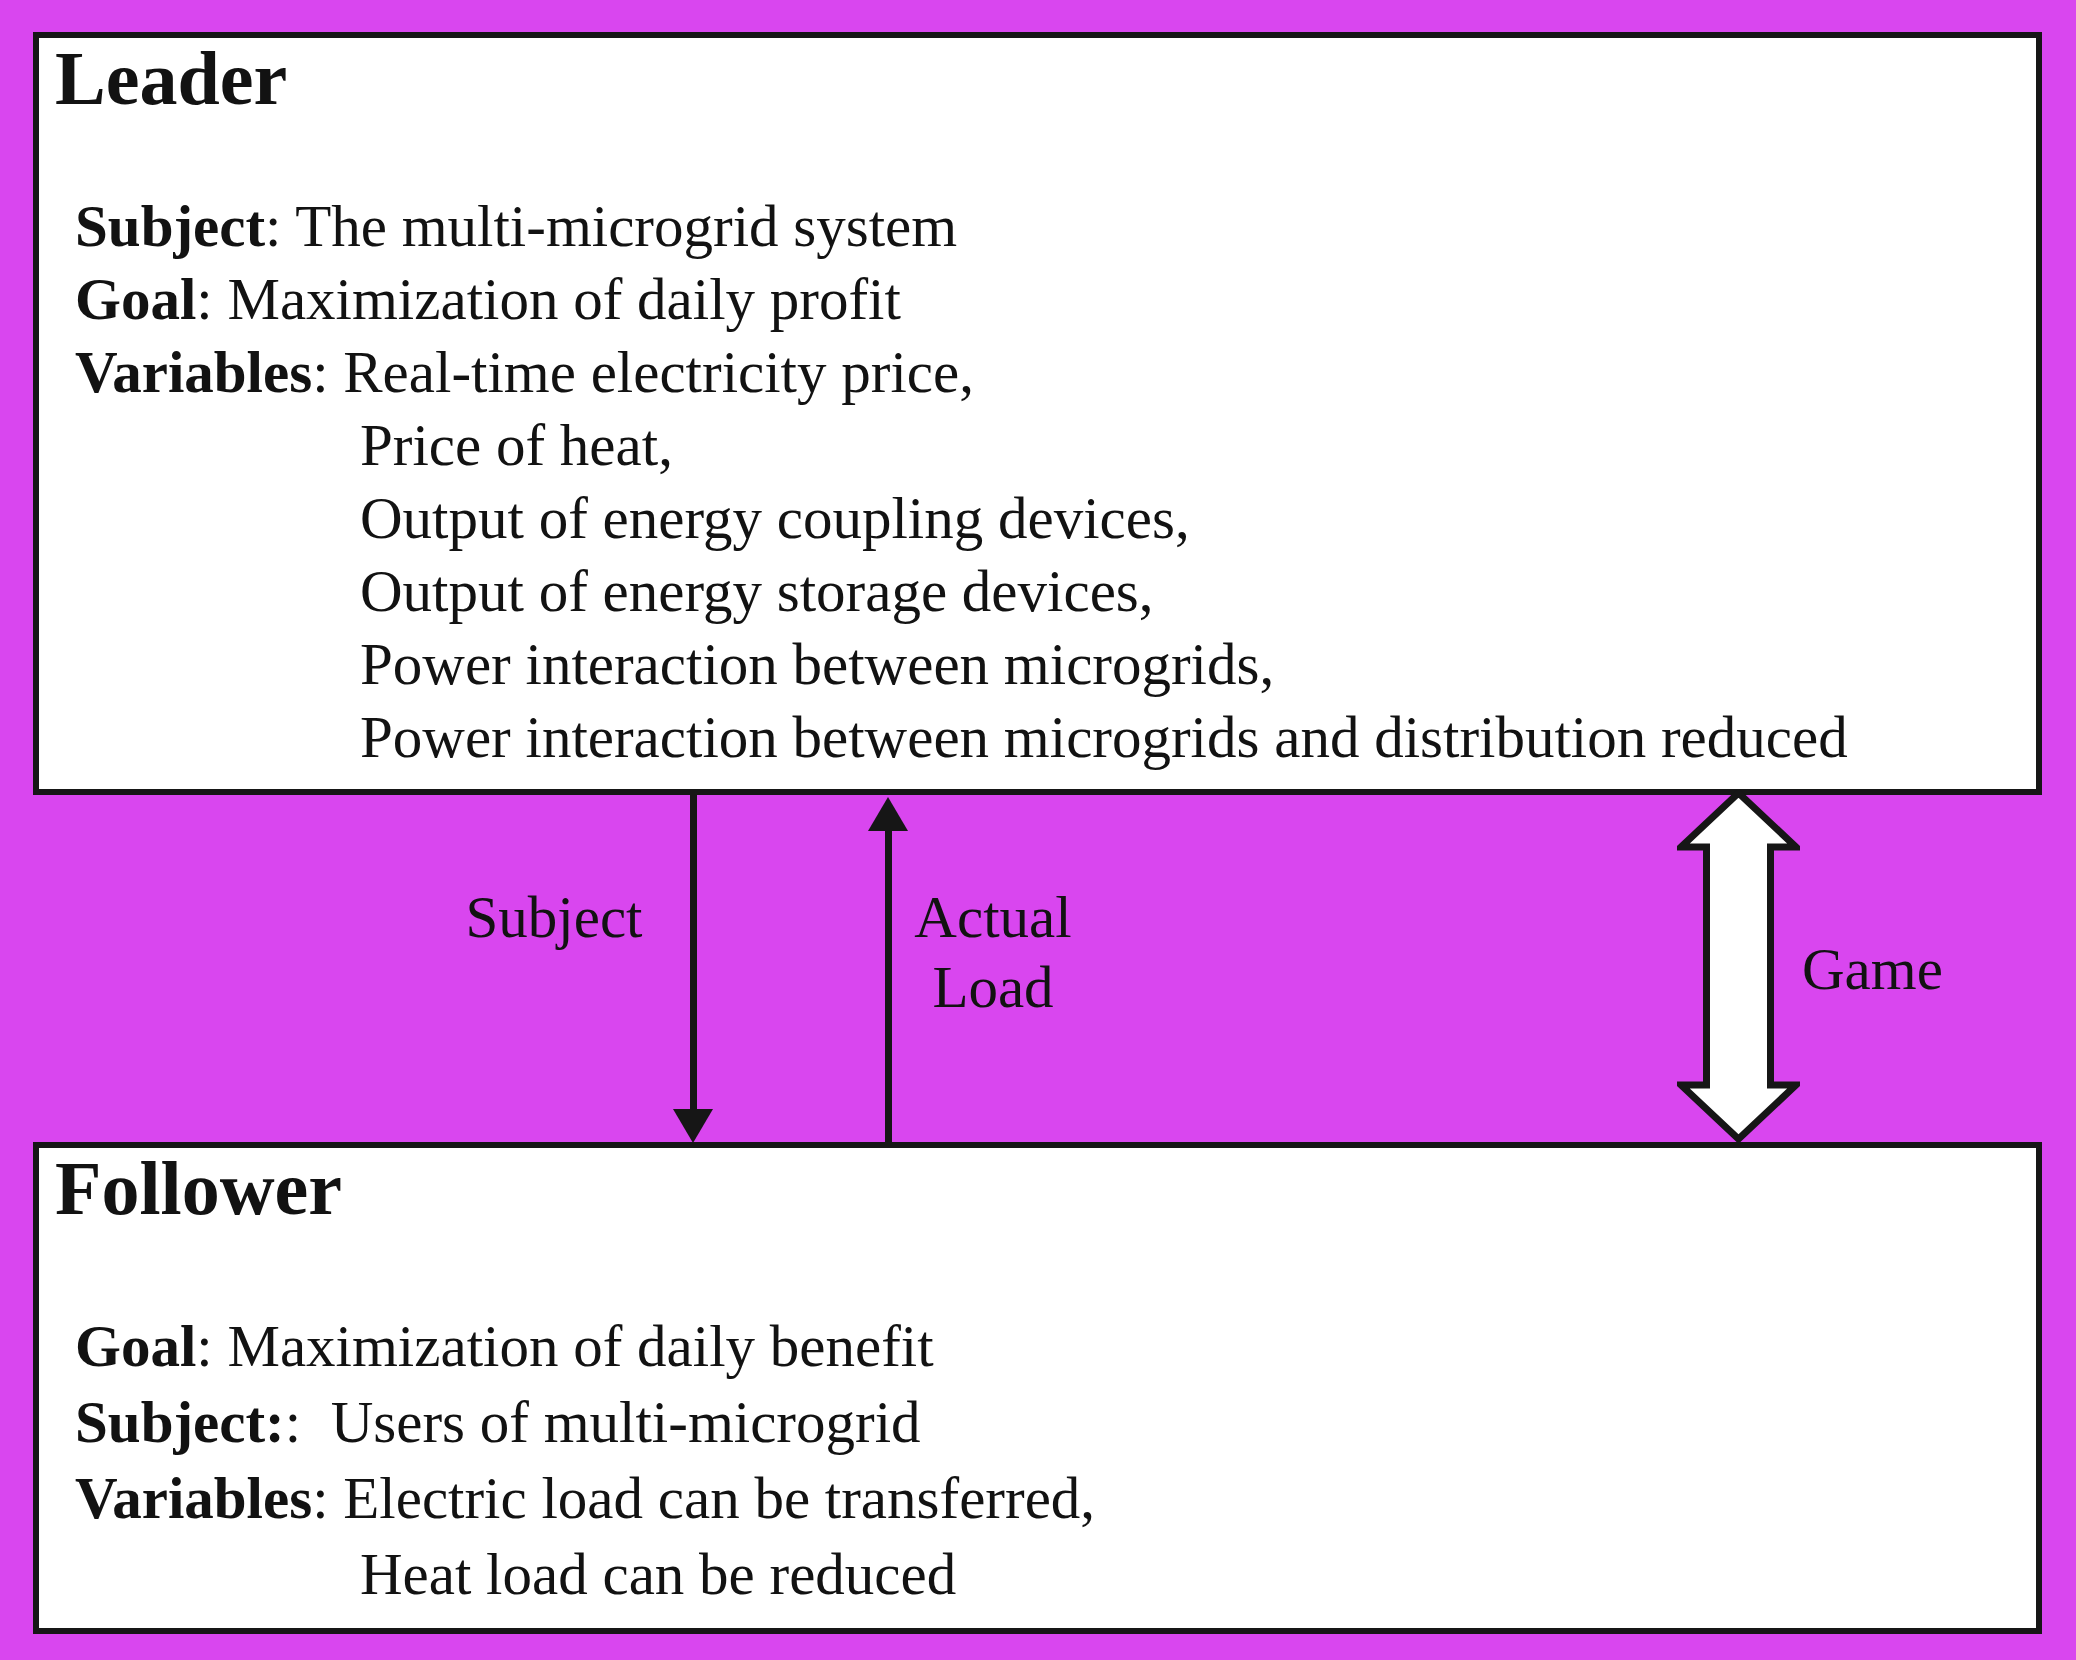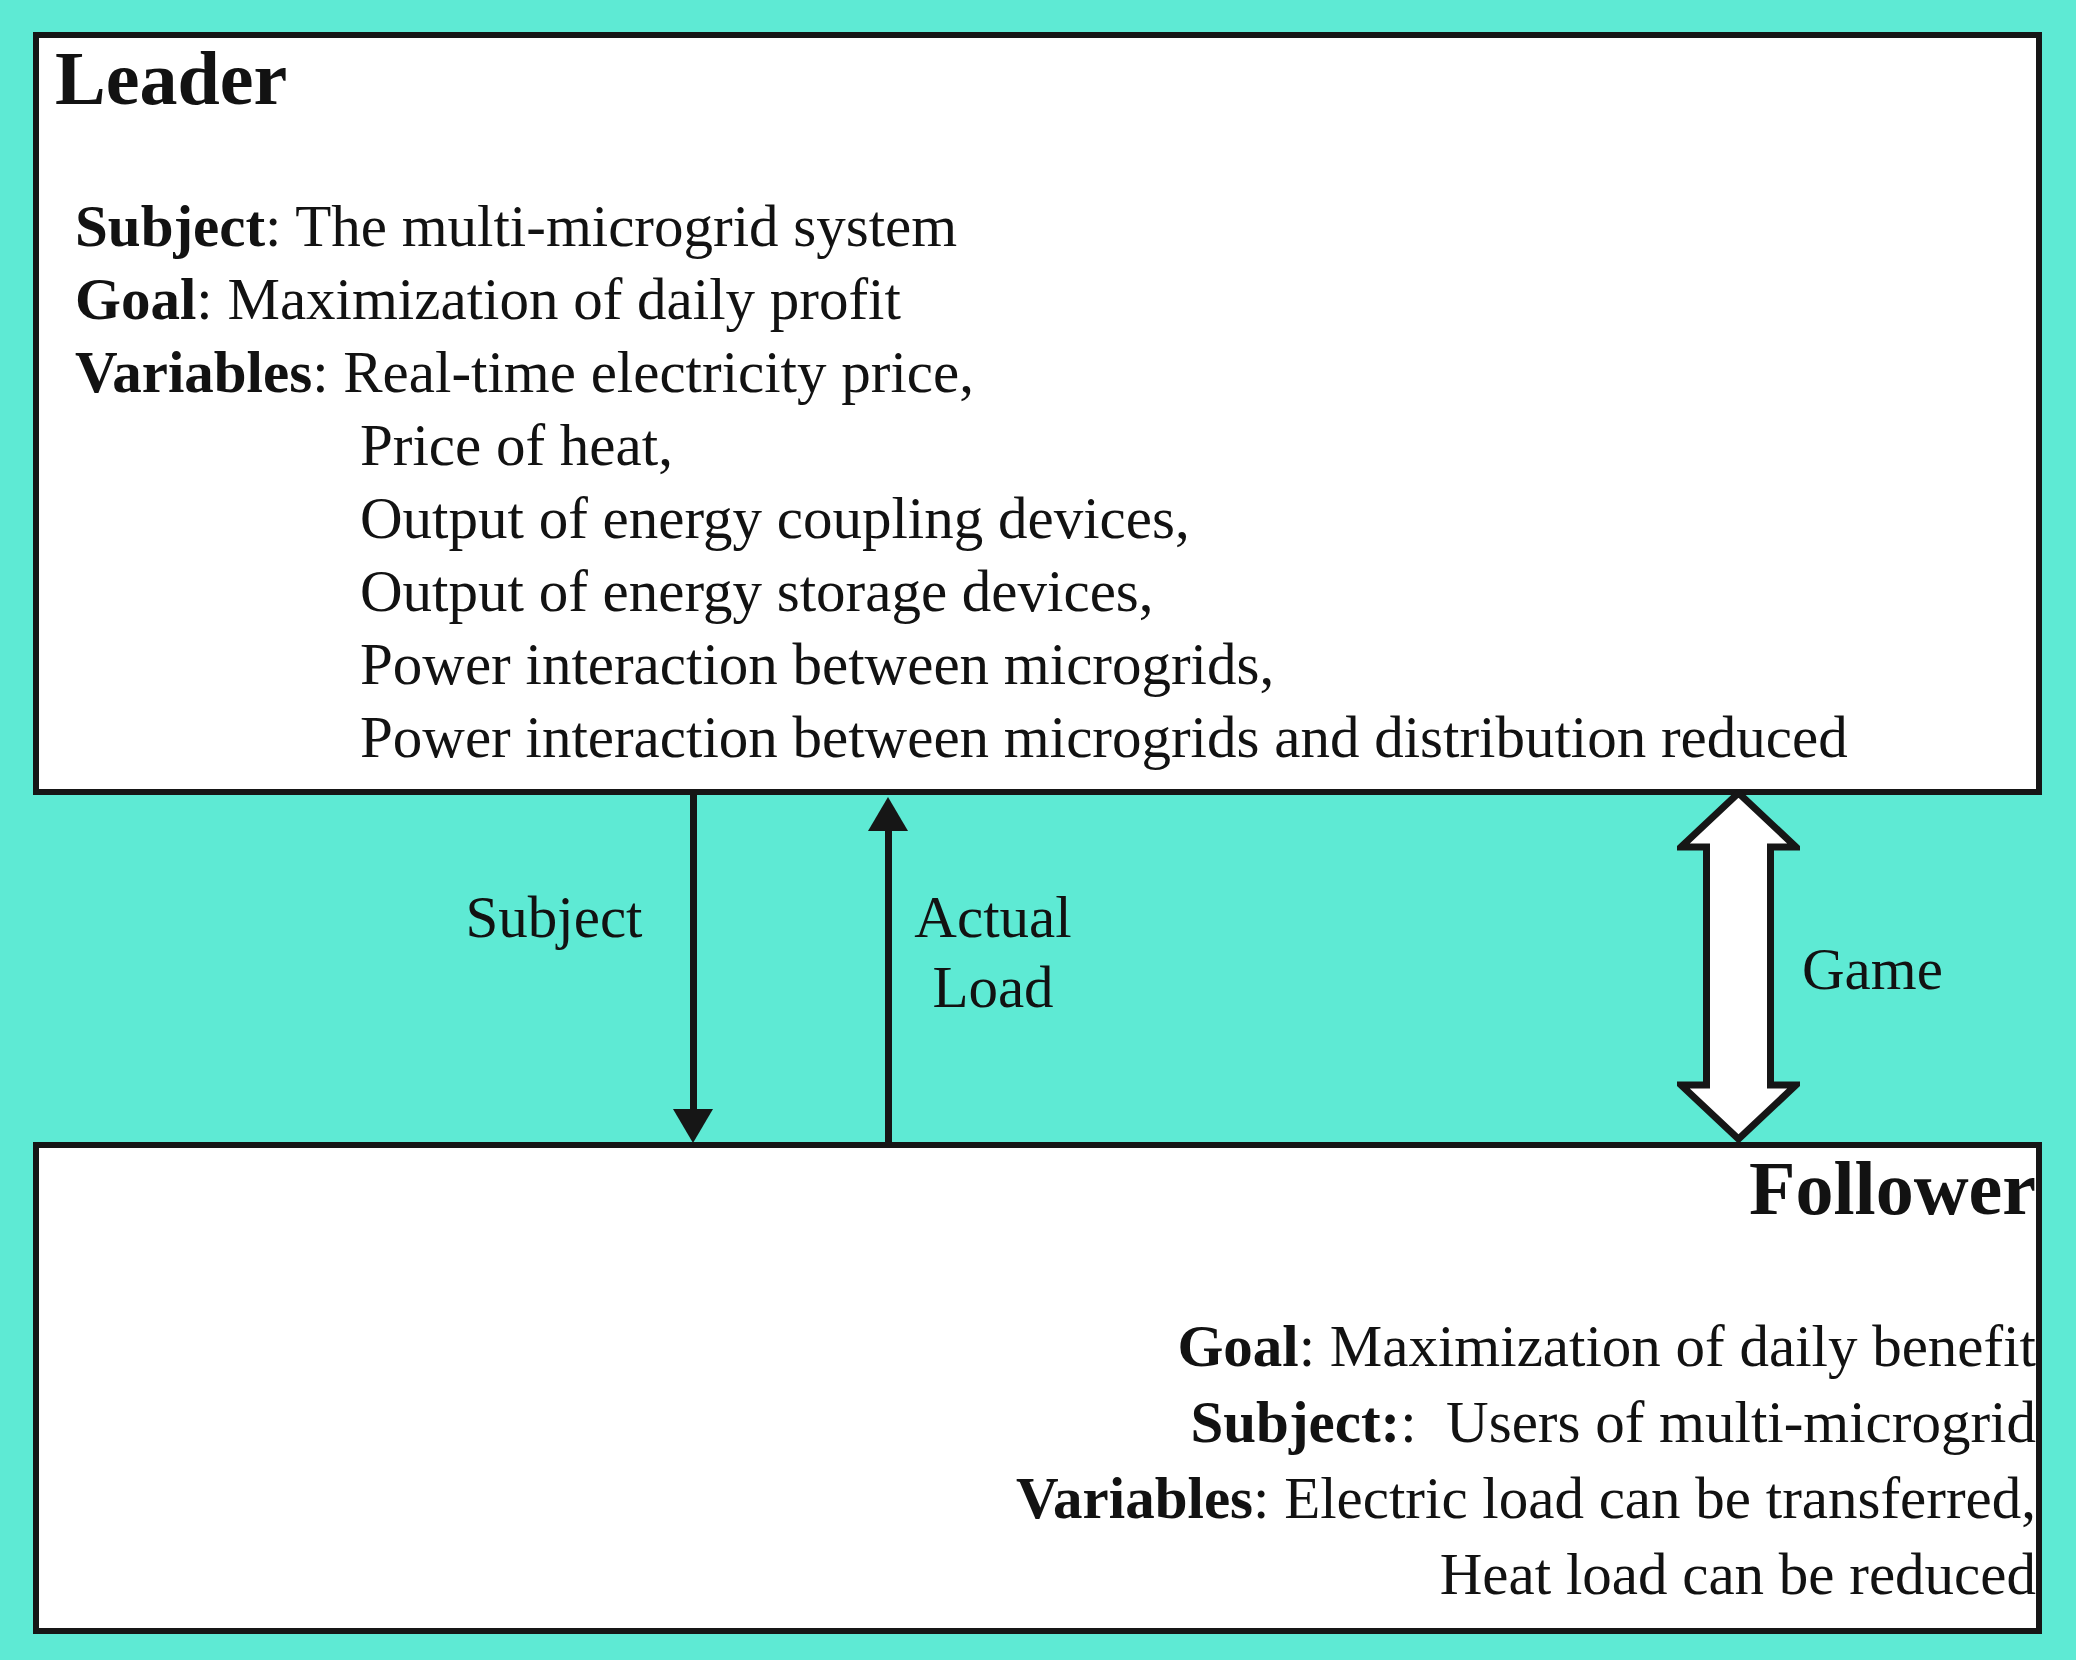--- a/index.html
+++ b/index.html
@@ -4,35 +4,35 @@
 <style>
   html, body {
     margin: 0;
     padding: 0;
     background: #ffffff;
   }
   .canvas {
     position: relative;
     width: 2076px;
     height: 1660px;
-    background: #5eead4;
+    background: #d946ef;
     font-family: "Liberation Serif", "DejaVu Serif", serif;
     color: #121212;
     overflow: hidden;
   }
   .box {
     position: absolute;
     left: 33px;
     width: 2009px;
     border: 6px solid #161616;
     background: #ffffff;
     box-sizing: border-box;
   }
   .box.leader { top: 32px;  height: 763px; }
-  .box.follower { top: 1142px; height: 492px; text-align: right; }
+  .box.follower { top: 1142px; height: 492px; }
 
   .box-title {
     margin: 2px 0 0 16px;
     font-size: 76px;
     line-height: 76px;
     font-weight: bold;
     letter-spacing: 0px;
   }
   .box-body {
     margin-left: 16px;

